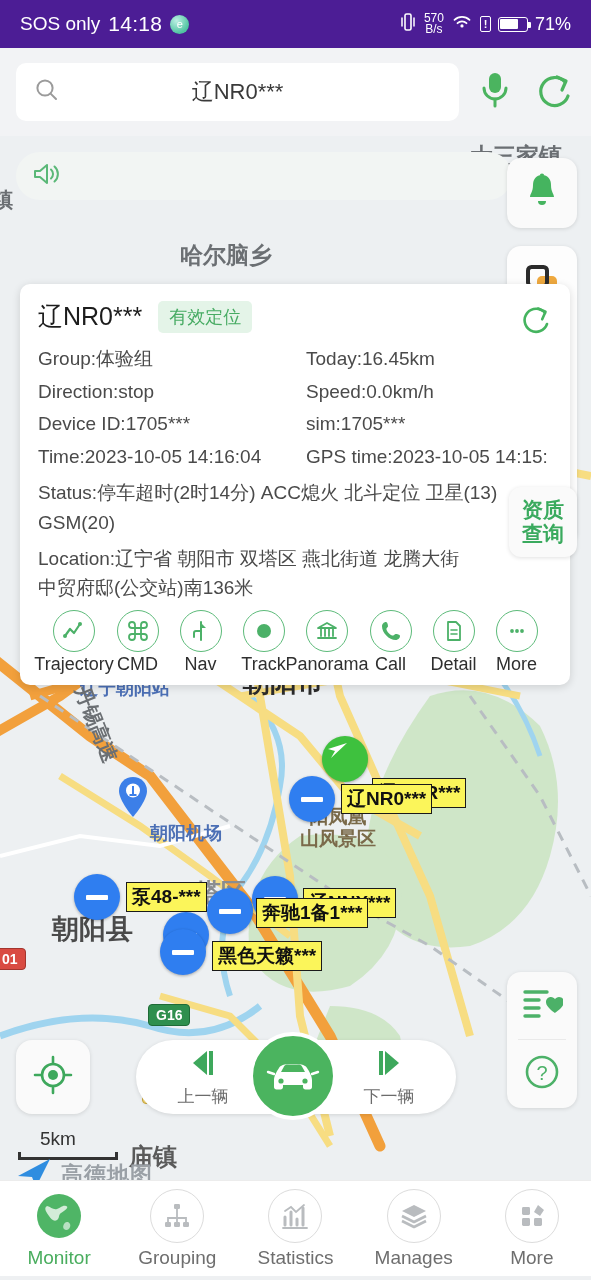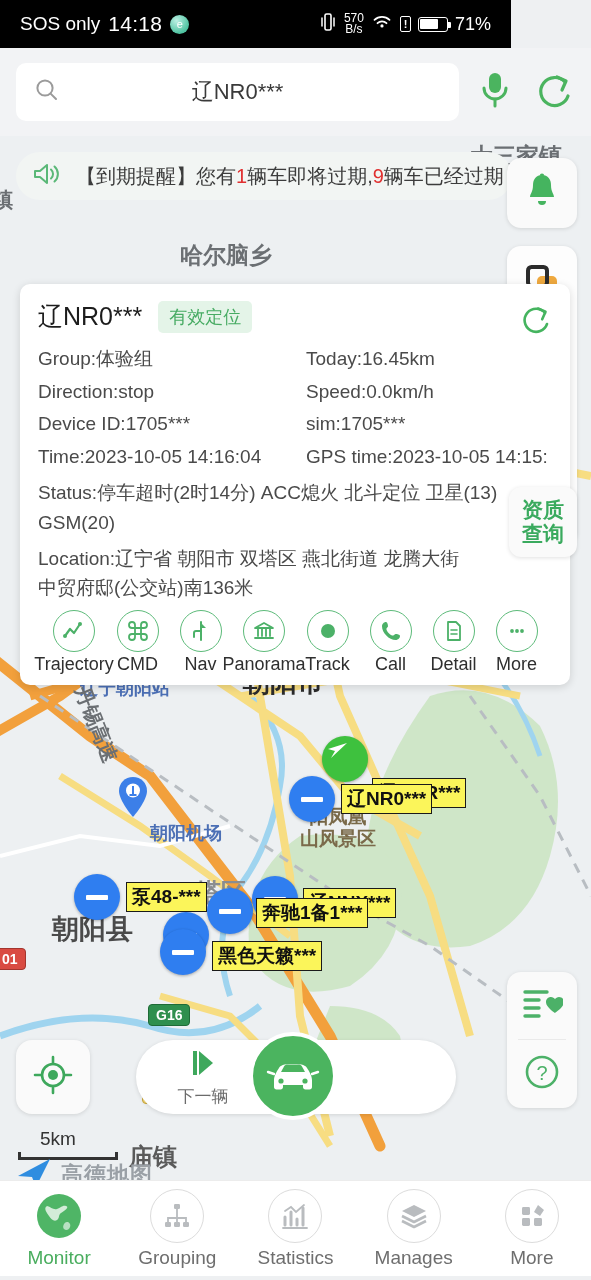--- a/index.html
+++ b/index.html
@@ -5,21 +5,21 @@
   * { margin:0; padding:0; box-sizing:border-box; }
   html,body { width:591px; height:1280px; overflow:hidden; }
   body {
     font-family:"Liberation Sans","DejaVu Sans",sans-serif;
     background:#eef0f2;
     position:relative;
   }
 
   
   .statusbar{
-    position:absolute;top:0;left:0;width:511px;height:48px;background:#000000;
+    position:absolute;top:0;left:0;width:591px;height:48px;background:#4c1d95;
     display:flex;align-items:center;justify-content:space-between;
     padding:0 20px;color:#fff;font-size:19px;z-index:60;
   }
   .sb-left{display:flex;align-items:center;gap:8px;}
   .sb-right{display:flex;align-items:center;gap:7px;font-size:18px;}
   .sb-time{font-size:21px;font-weight:500;letter-spacing:.3px;}
   .sb-appicon{width:19px;height:19px;border-radius:50%;
     background:radial-gradient(circle at 35% 30%,#bdf0e4,#4fc3a1 70%);
     display:flex;align-items:center;justify-content:center;font-size:11px;color:#fff;}
   .sb-net{display:flex;flex-direction:column;align-items:center;line-height:.95;font-size:12px;}
@@ -328,21 +328,20 @@
 </div>
 
 <div class="notif">
   <span>
     <svg width="30" height="26" viewBox="0 0 30 26">
         <path d="M3 10h5l7-6v18l-7-6H3z" fill="none" stroke="#5ab877" stroke-width="2" stroke-linejoin="round"></path>
         <path d="M19 8.5a6 6 0 010 9" stroke="#5ab877" stroke-width="2" fill="none" stroke-linecap="round"></path>
         <path d="M22.5 5.5a10 10 0 010 15" stroke="#5ab877" stroke-width="2" fill="none" stroke-linecap="round"></path>
       </svg>
   </span>
-  <span class="notif-text"><span>【到期提醒】您有</span><b>1</b><span>辆车即将过期,</span><b>9</b><span>辆车已经过期</span></span>
 </div>
 
 <div class="bell-btn">
   <span>
     <svg width="38" height="40" viewBox="0 0 38 40">
         <path d="M19 4c-6 0-9 4.5-9 10 0 7-3 9-3 12h24c0-3-3-5-3-12 0-5.5-3-10-9-10z" fill="#45b45f"></path>
         <path d="M19 2.5a2.2 2.2 0 012.2 2.2H16.8A2.2 2.2 0 0119 2.5z" fill="#45b45f"></path>
         <path d="M15 30a4 4 0 008 0z" fill="#45b45f"></path>
       </svg>
   </span>
@@ -445,33 +444,33 @@
             <path d="M12 3v18" stroke="#4cb168" stroke-width="2" stroke-linecap="round"></path>
             <path d="M12 4l5 5h-5z" fill="#4cb168"></path>
             <path d="M12 12H7a2 2 0 00-2 2v4" stroke="#4cb168" stroke-width="2" fill="none" stroke-linecap="round"></path>
           </svg>
       </span>
       <span class="lbl">Nav</span>
     </div>
     <div class="ic-act">
       <span class="circ">
         <svg width="24" height="24" viewBox="0 0 24 24">
+            <circle cx="12" cy="12" r="7" fill="#4cb168"></circle>
+          </svg>
+      </span>
+      <span class="lbl">Track</span>
+    </div>
+    <div class="ic-act">
+      <span class="circ">
+        <svg width="24" height="24" viewBox="0 0 24 24">
             <path d="M3 9l9-5 9 5z" fill="none" stroke="#4cb168" stroke-width="1.8" stroke-linejoin="round"></path>
             <path d="M6 10v7M10 10v7M14 10v7M18 10v7M3 19h18" stroke="#4cb168" stroke-width="1.8" stroke-linecap="round"></path>
           </svg>
       </span>
       <span class="lbl">Panorama</span>
-    </div>
-    <div class="ic-act">
-      <span class="circ">
-        <svg width="24" height="24" viewBox="0 0 24 24">
-            <circle cx="12" cy="12" r="7" fill="#4cb168"></circle>
-          </svg>
-      </span>
-      <span class="lbl">Track</span>
     </div>
     <div class="ic-act">
       <span class="circ">
         <svg width="24" height="24" viewBox="0 0 24 24">
             <path d="M7 3c1.4 0 2 3 2 4.3 0 1-1.6 1.6-1.6 2.6 0 2.4 4.3 6.7 6.7 6.7 1 0 1.6-1.6 2.6-1.6 1.3 0 4.3.6 4.3 2 0 2.4-2.4 4-4.3 4C10 21 3 14 3 7.3 3 5.4 4.6 3 7 3z" fill="#4cb168"></path>
           </svg>
       </span>
       <span class="lbl">Call</span>
     </div>
     <div class="ic-act">
@@ -505,20 +504,29 @@
   <span>
     <svg width="44" height="44" viewBox="0 0 44 44">
         <circle cx="22" cy="22" r="11" fill="none" stroke="#3ea85c" stroke-width="2.6"></circle>
         <circle cx="22" cy="22" r="5" fill="#3ea85c"></circle>
         <path d="M22 4v7M22 33v7M4 22h7M33 22h7" stroke="#3ea85c" stroke-width="2.6" stroke-linecap="round"></path>
       </svg>
   </span>
 </div>
 
 <div class="veh-pill">
+  <div class="veh-side">
+    <span>
+      <svg width="40" height="34" viewBox="0 0 40 34">
+          <path d="M24 5L10 17l14 12z" fill="#3ea85c"></path>
+          <rect x="26" y="5" width="4" height="24" fill="#3ea85c"></rect>
+        </svg>
+    </span>
+    <span class="lbl">上一辆</span>
+  </div>
   <div class="veh-side">
     <span>
       <svg width="40" height="34" viewBox="0 0 40 34">
           <path d="M16 5l14 12-14 12z" fill="#3ea85c"></path>
           <rect x="10" y="5" width="4" height="24" fill="#3ea85c"></rect>
         </svg>
     </span>
     <span class="lbl">下一辆</span>
   </div>
 </div>

